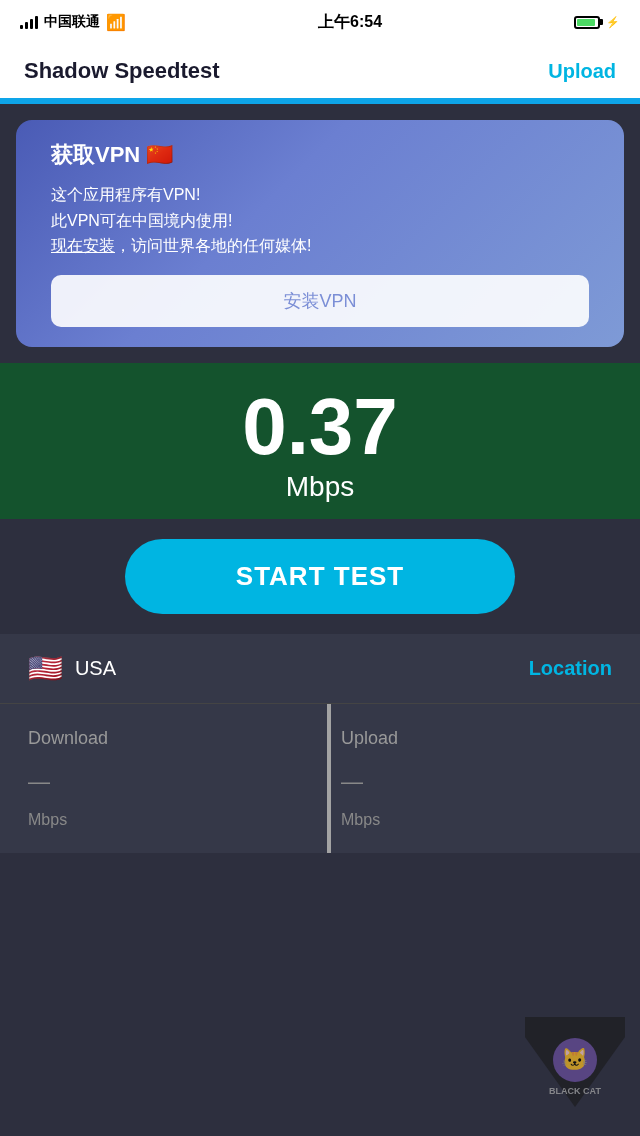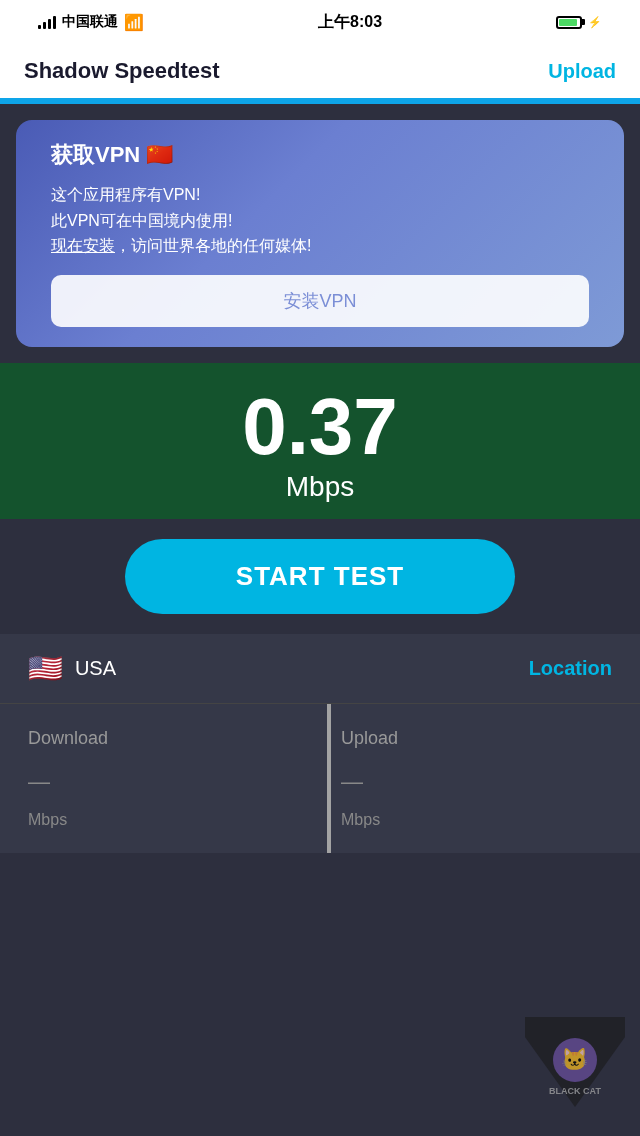--- a/index.html
+++ b/index.html
@@ -13,21 +13,21 @@
     }
 
     
     .status-bar {
       background: #fff;
       width: 100%;
       height: 44px;
       display: flex;
       align-items: center;
       justify-content: space-between;
-      padding: 0 38px;
+      padding: 0 20px;
     }
     .status-left {
       display: flex;
       align-items: center;
       gap: 6px;
       font-size: 14px;
       font-weight: 600;
       color: #000;
     }
     .signal-bars {
@@ -260,21 +260,21 @@
   <div class="status-left">
     <div class="signal-bars">
       <div class="signal-bar" style="height:4px"></div>
       <div class="signal-bar" style="height:7px"></div>
       <div class="signal-bar" style="height:10px"></div>
       <div class="signal-bar" style="height:13px"></div>
     </div>
     <span>中国联通</span>
     <span class="wifi-icon">📶</span>
   </div>
-  <div class="status-center">上午8:03</div>
+  <div class="status-center">上午6:54</div>
   <div class="status-right">
     <div class="battery">
       <div class="battery-fill"></div>
     </div>
     <span class="charge-icon">⚡</span>
   </div>
 </div>
 
 <div class="app-header">
   <span class="app-title">Shadow Speedtest</span>

